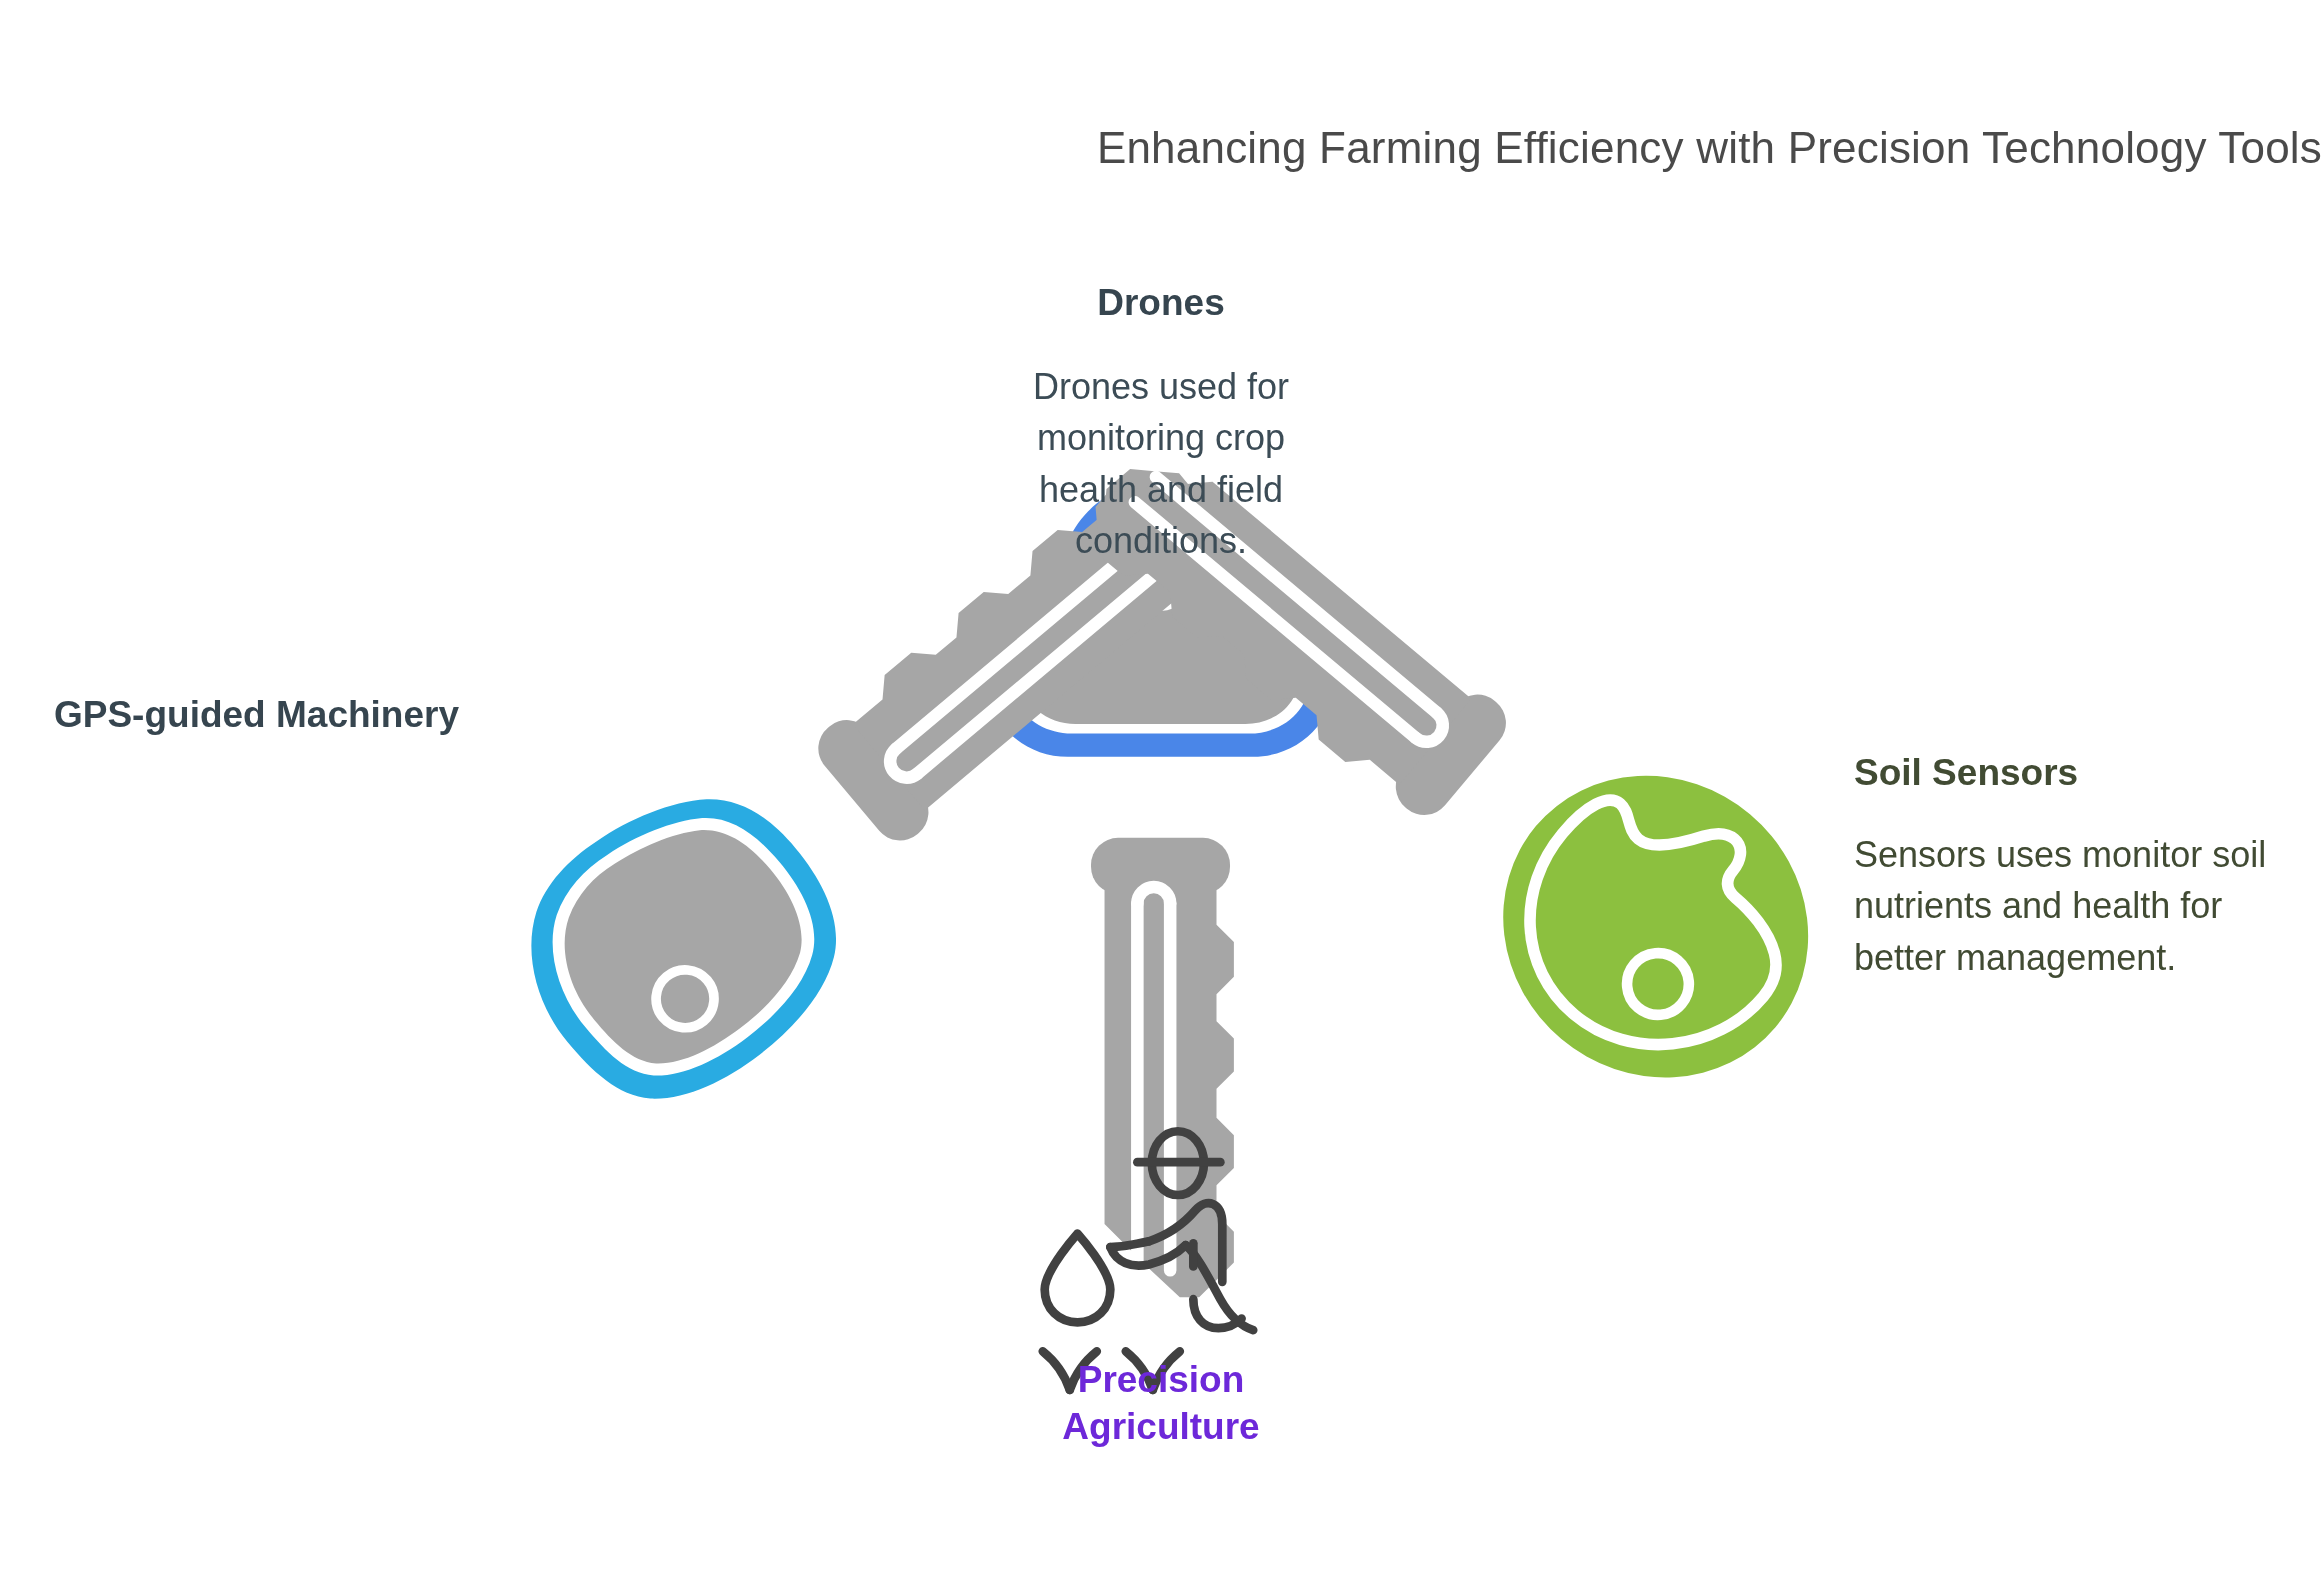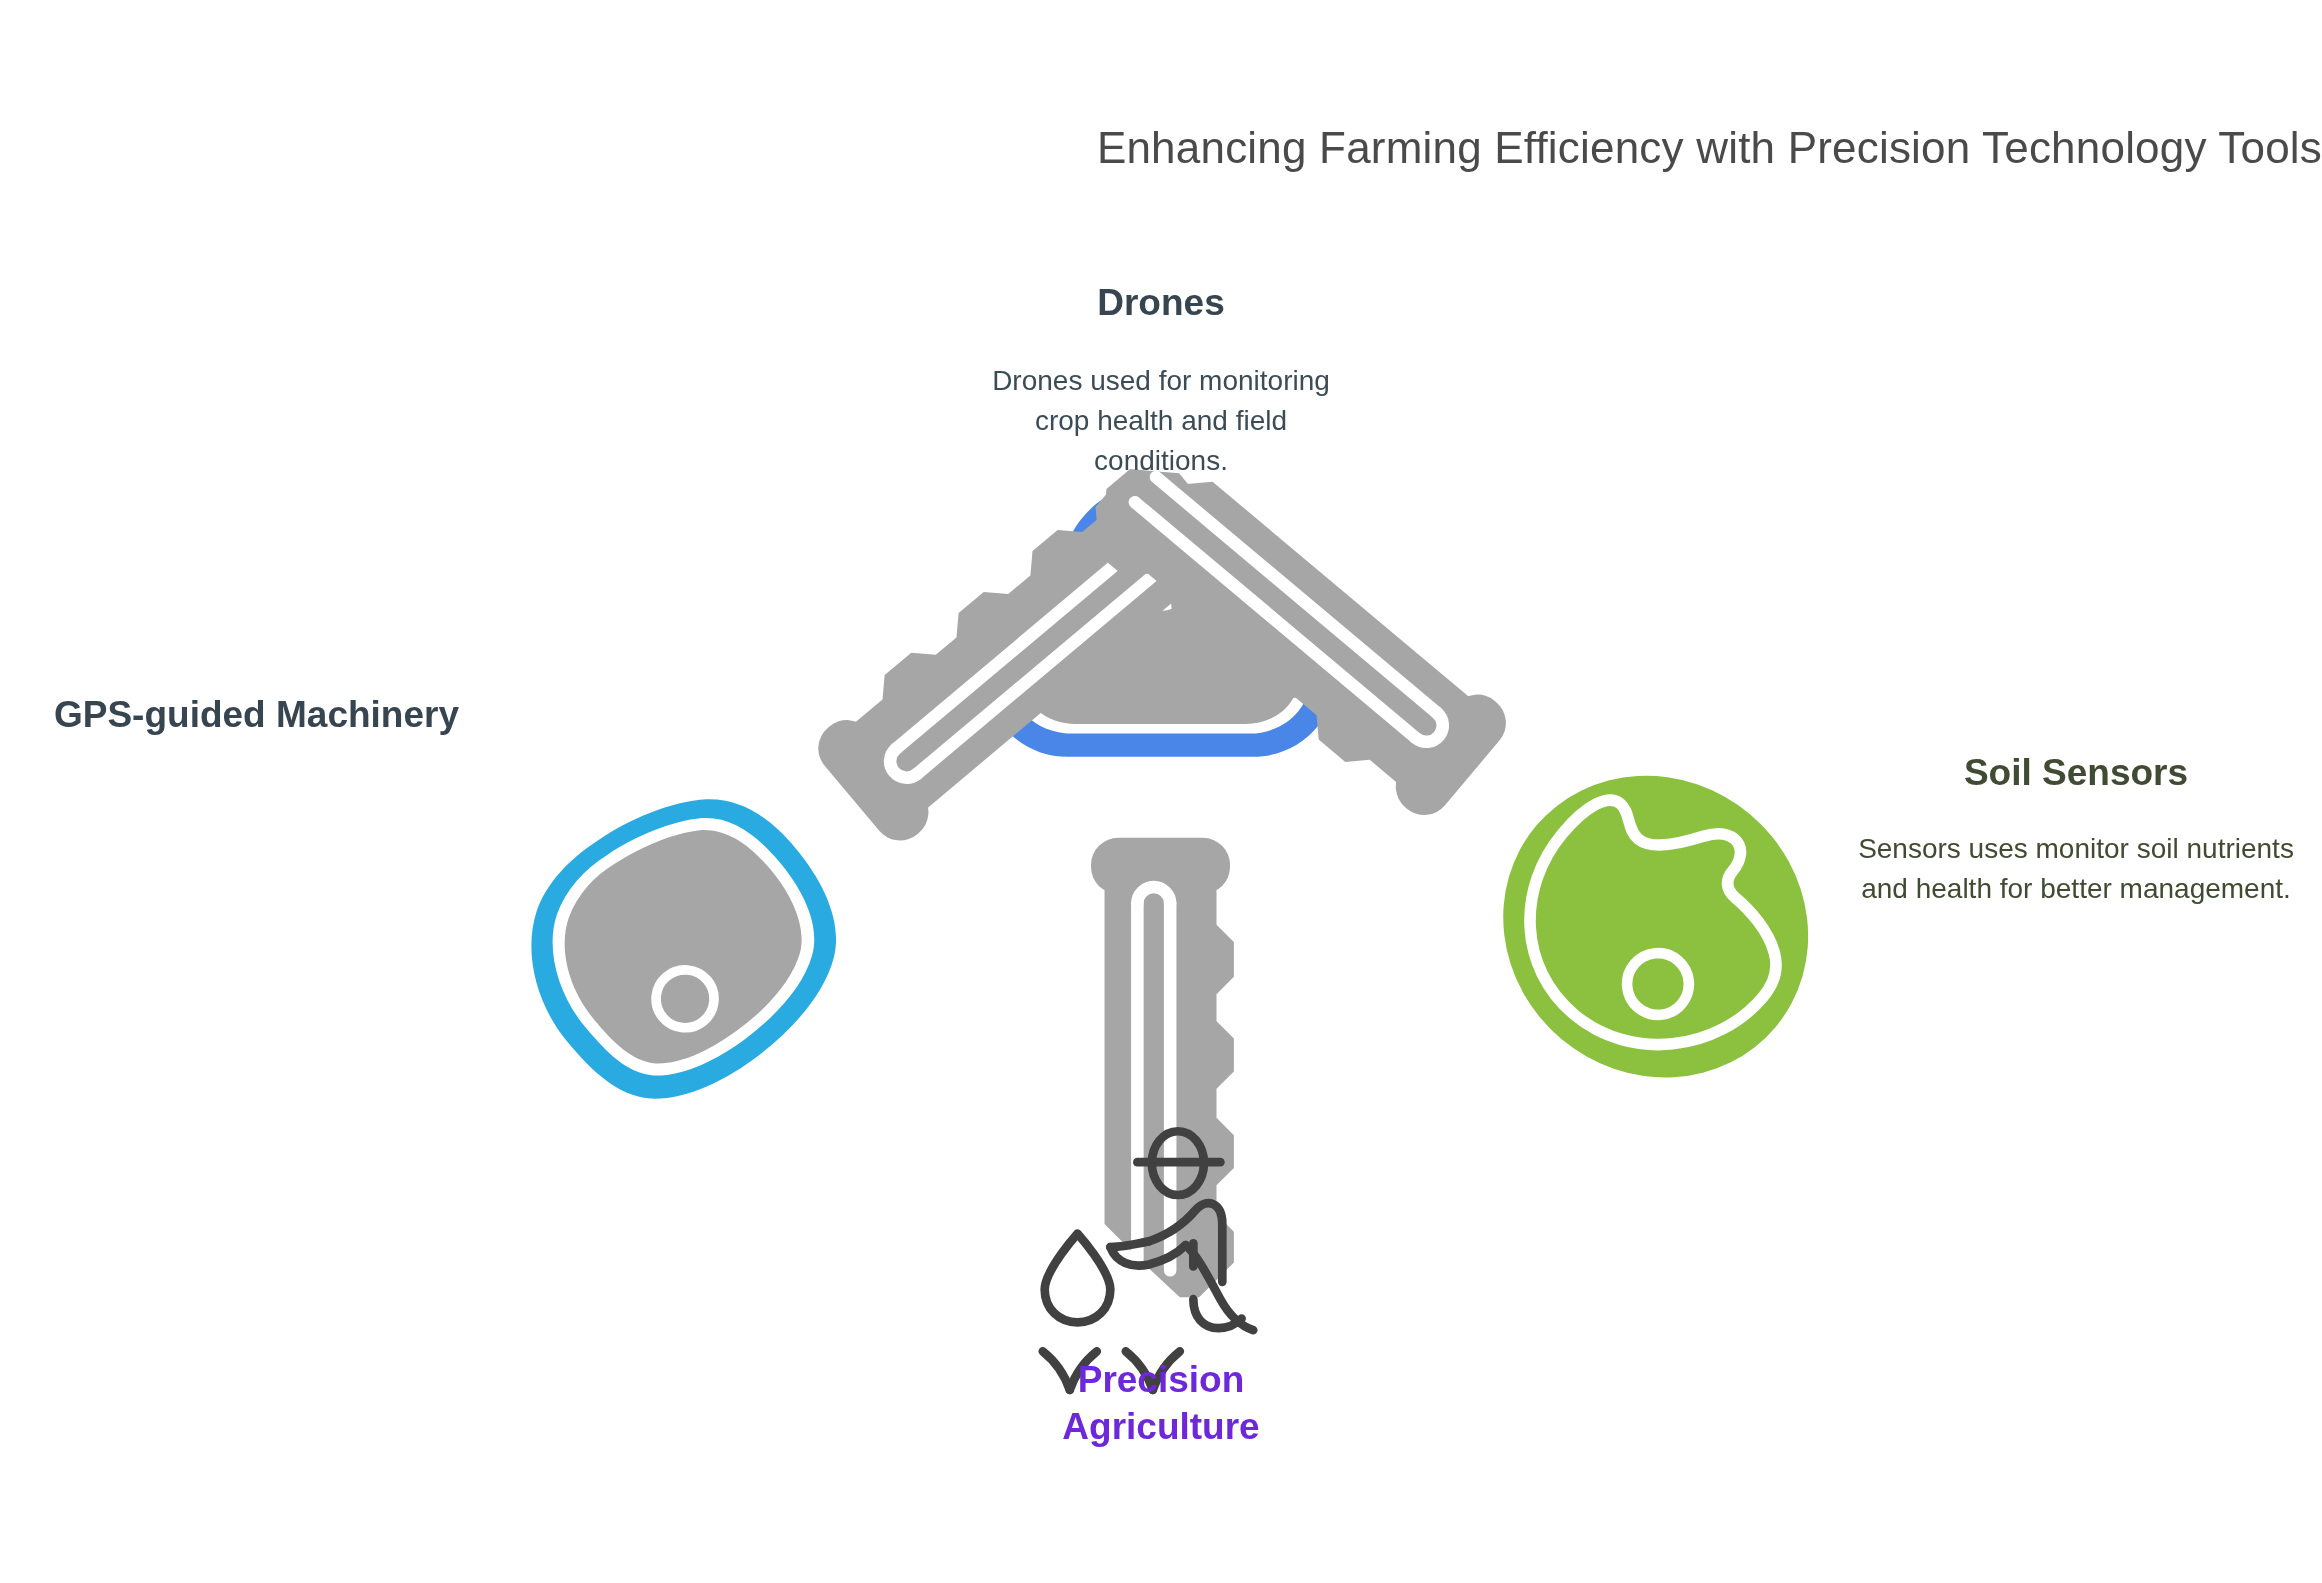--- a/index.html
+++ b/index.html
@@ -38,21 +38,21 @@
   }
 
   
   .node-heading {
     font-size: 37px;
     font-weight: bold;
     line-height: 1.28;
     color: #36454f;
   }
   .node-desc {
-    font-size: 28px;
+    font-size: 36px;
     font-weight: 400;
     line-height: 1.42;
     color: #3c4c56;
   }
 
   
   .block-drones {
     position: absolute;
     left: 987px;
     top: 235px;
@@ -71,21 +71,21 @@
     text-align: right;
   }
   .block-gps .node-desc { margin-top: 33px; }
 
   
   .block-soil {
     position: absolute;
     left: 1854px;
     top: 749px;
     width: 444px;
-    text-align: center;
+    text-align: left;
   }
   .block-soil .node-heading { color: #414b33; }
   .block-soil .node-desc { color: #414b33; margin-top: 33px; }
 
   
   .block-precision {
     position: absolute;
     left: 987px;
     top: 1356px;
     width: 348px;

